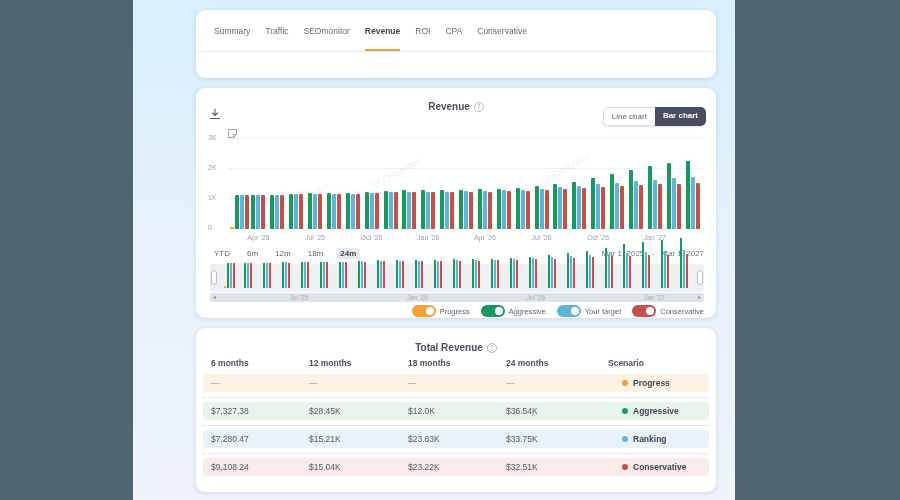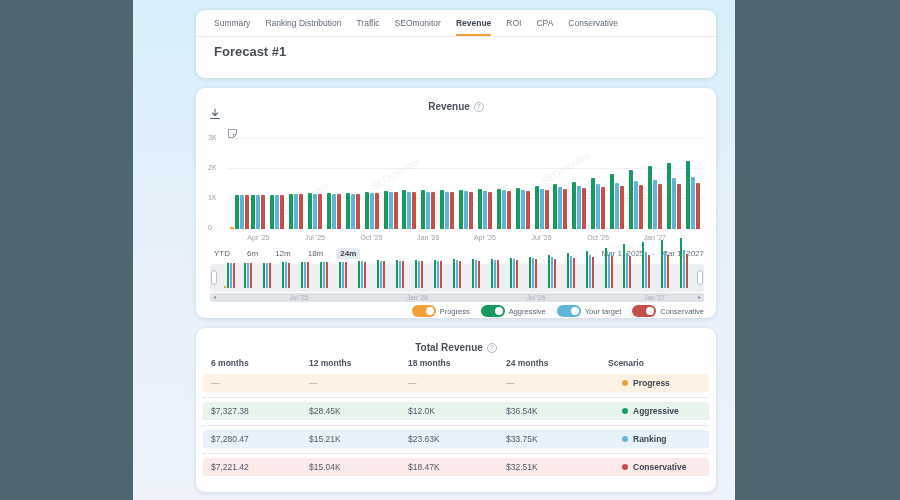--- a/index.html
+++ b/index.html
@@ -11,21 +11,21 @@
 
   .content { position:absolute; left:196px; top:0; width:520px; height:500px; }
 
   .card { position:absolute; left:0; width:520px; background:#ffffff; border-radius:9px;
     box-shadow:0 1px 5px rgba(70,95,115,0.18); }
   .card-tabs { top:10px; height:68px; }
   .card-chart { top:88px; height:230px; }
   .card-table { top:328px; height:164px; }
 
   
-  .tabs-row { display:flex; align-items:center; gap:15px; height:27px; padding:0 18px;
+  .tabs-row { display:flex; align-items:center; gap:15px; height:42px; padding:0 18px;
     border-bottom:1px solid #e9ebef; }
   .tab { font-size:8.5px; color:#5f6b7a; cursor:pointer; height:100%; display:flex; align-items:center;
     border-bottom:2px solid transparent; padding-top:2px; white-space:nowrap; }
   .tab.active { color:#3d4654; font-weight:700; border-bottom-color:#f0a13c; }
   .page-title { font-size:13px; font-weight:700; color:#474e5a; padding:7px 18px 1px; }
   .page-subtitle { font-size:8px; color:#aeb5bf; padding:0 18px; }
 
   
   .chart-header { position:absolute; top:9px; left:0; right:0; text-align:center; }
   .chart-title { font-size:10px; font-weight:700; color:#48505e; display:inline-block; vertical-align:middle; }
@@ -100,49 +100,51 @@
 </head>
 <body>
 
 <div class="page-panel"></div>
 
 <div class="content">
 
   <div class="card card-tabs">
     <div class="tabs-row">
         <div class="tab">Summary</div>
-        <div class="tab">Ranking Distribution</div>
         <div class="tab">Traffic</div>
         <div class="tab">SEOmonitor</div>
         <div class="tab active">Revenue</div>
         <div class="tab">ROI</div>
         <div class="tab">CPA</div>
         <div class="tab">Conservative</div>
       </div>
-    <div class="page-title">Forecast #1</div>
   </div>
 
   <div class="card card-chart">
     <div class="chart-header">
       <span class="chart-title">Revenue</span><span class="help-icon">?</span>
     </div>
 
     <div class="download-btn">
       <svg width="12" height="12" viewBox="0 0 12 12">
           <path d="M6 1v6M3.5 5 6 7.5 8.5 5" stroke="#5a6472" stroke-width="1.1" fill="none" stroke-linecap="round" stroke-linejoin="round"></path>
           <path d="M1.5 10.5h9" stroke="#5a6472" stroke-width="1.1" stroke-linecap="round"></path>
         </svg>
     </div>
     <div class="note-btn">
       <svg width="11" height="11" viewBox="0 0 11 11">
           <path d="M1.5 1.5h8v5l-3 3h-5z" fill="none" stroke="#9aa2ad" stroke-width="1" stroke-linejoin="round"></path>
           <path d="M9.5 6.5h-3v3" fill="none" stroke="#9aa2ad" stroke-width="1" stroke-linejoin="round"></path>
         </svg>
     </div>
 
+    <div class="toggle-group">
+      <div class="chart-type-btn inactive">Line chart</div>
+      <div class="chart-type-btn active">Bar chart</div>
+    </div>
 
     <div class="plot-wrap">
         <div class="gridline" style="top: 0px;"></div>
         <div class="y-label" style="top: -4px;">3K</div>
         <div class="gridline" style="top: 30px;"></div>
         <div class="y-label" style="top: 26px;">2K</div>
         <div class="gridline" style="top: 60px;"></div>
         <div class="y-label" style="top: 56px;">1K</div>
         <div class="y-label" style="top: 86px;">0</div>
         <div class="watermark" style="left: 70px; top: 55px;">SEOmonitor</div>
@@ -514,23 +516,23 @@
           <div class="td">$15.21K</div>
           <div class="td">$23.63K</div>
           <div class="td">$33.75K</div>
           <div class="scenario-cell">
             <div class="dot" style="background: rgb(106, 180, 216);"></div>
             <div class="scenario-label">Ranking</div>
           </div>
         </div>
         <div class="tdivider" style="top: 125px;"></div>
         <div class="trow tgrid" style="top: 130px; background: rgb(251, 234, 234);">
-          <div class="td">$7,221.42</div>
+          <div class="td">$9,108.24</div>
           <div class="td">$15.04K</div>
-          <div class="td">$18.47K</div>
+          <div class="td">$23.22K</div>
           <div class="td">$32.51K</div>
           <div class="scenario-cell">
             <div class="dot" style="background: rgb(204, 75, 73);"></div>
             <div class="scenario-label">Conservative</div>
           </div>
         </div>
       </div>
   </div>
 
 </div>

